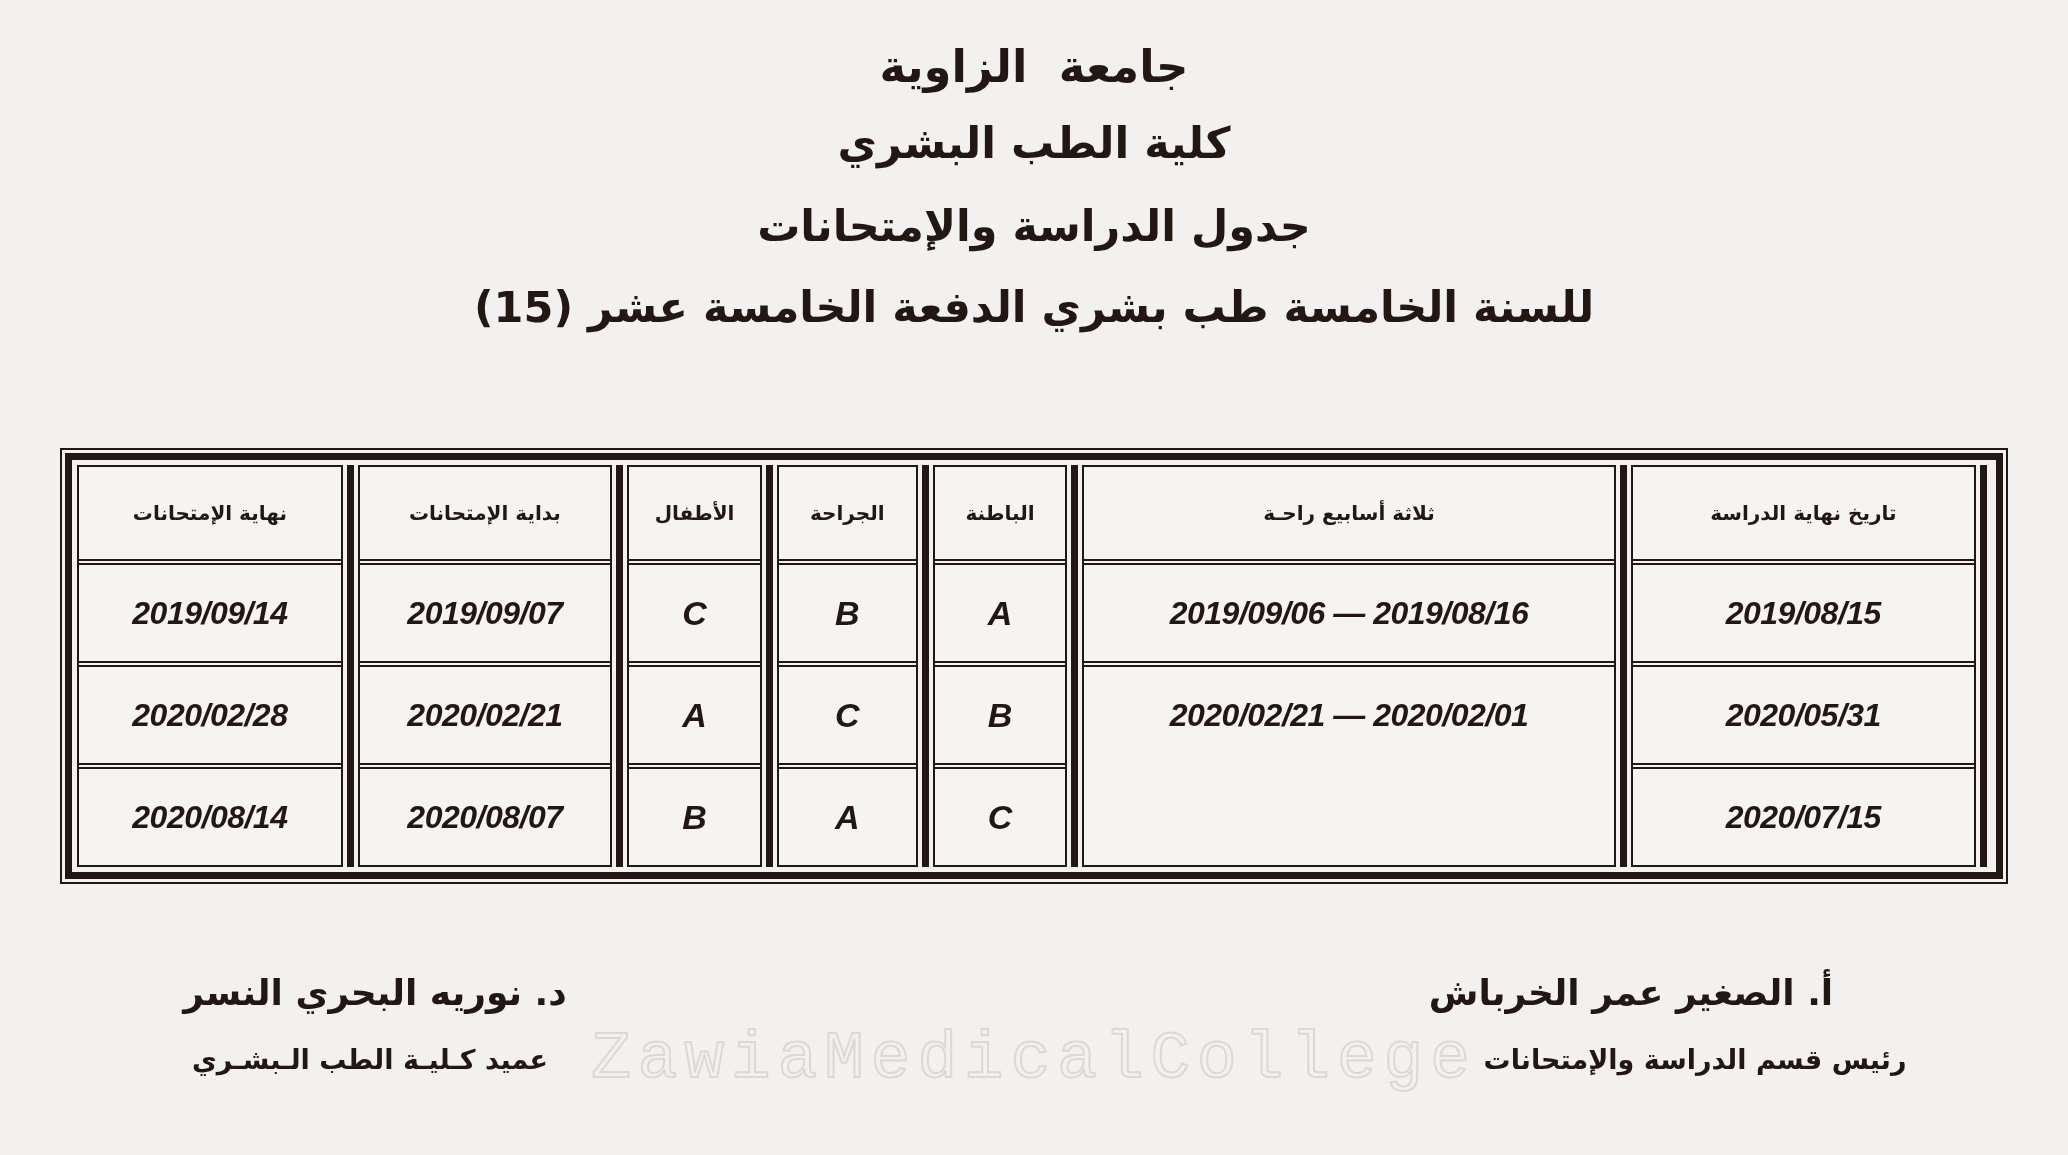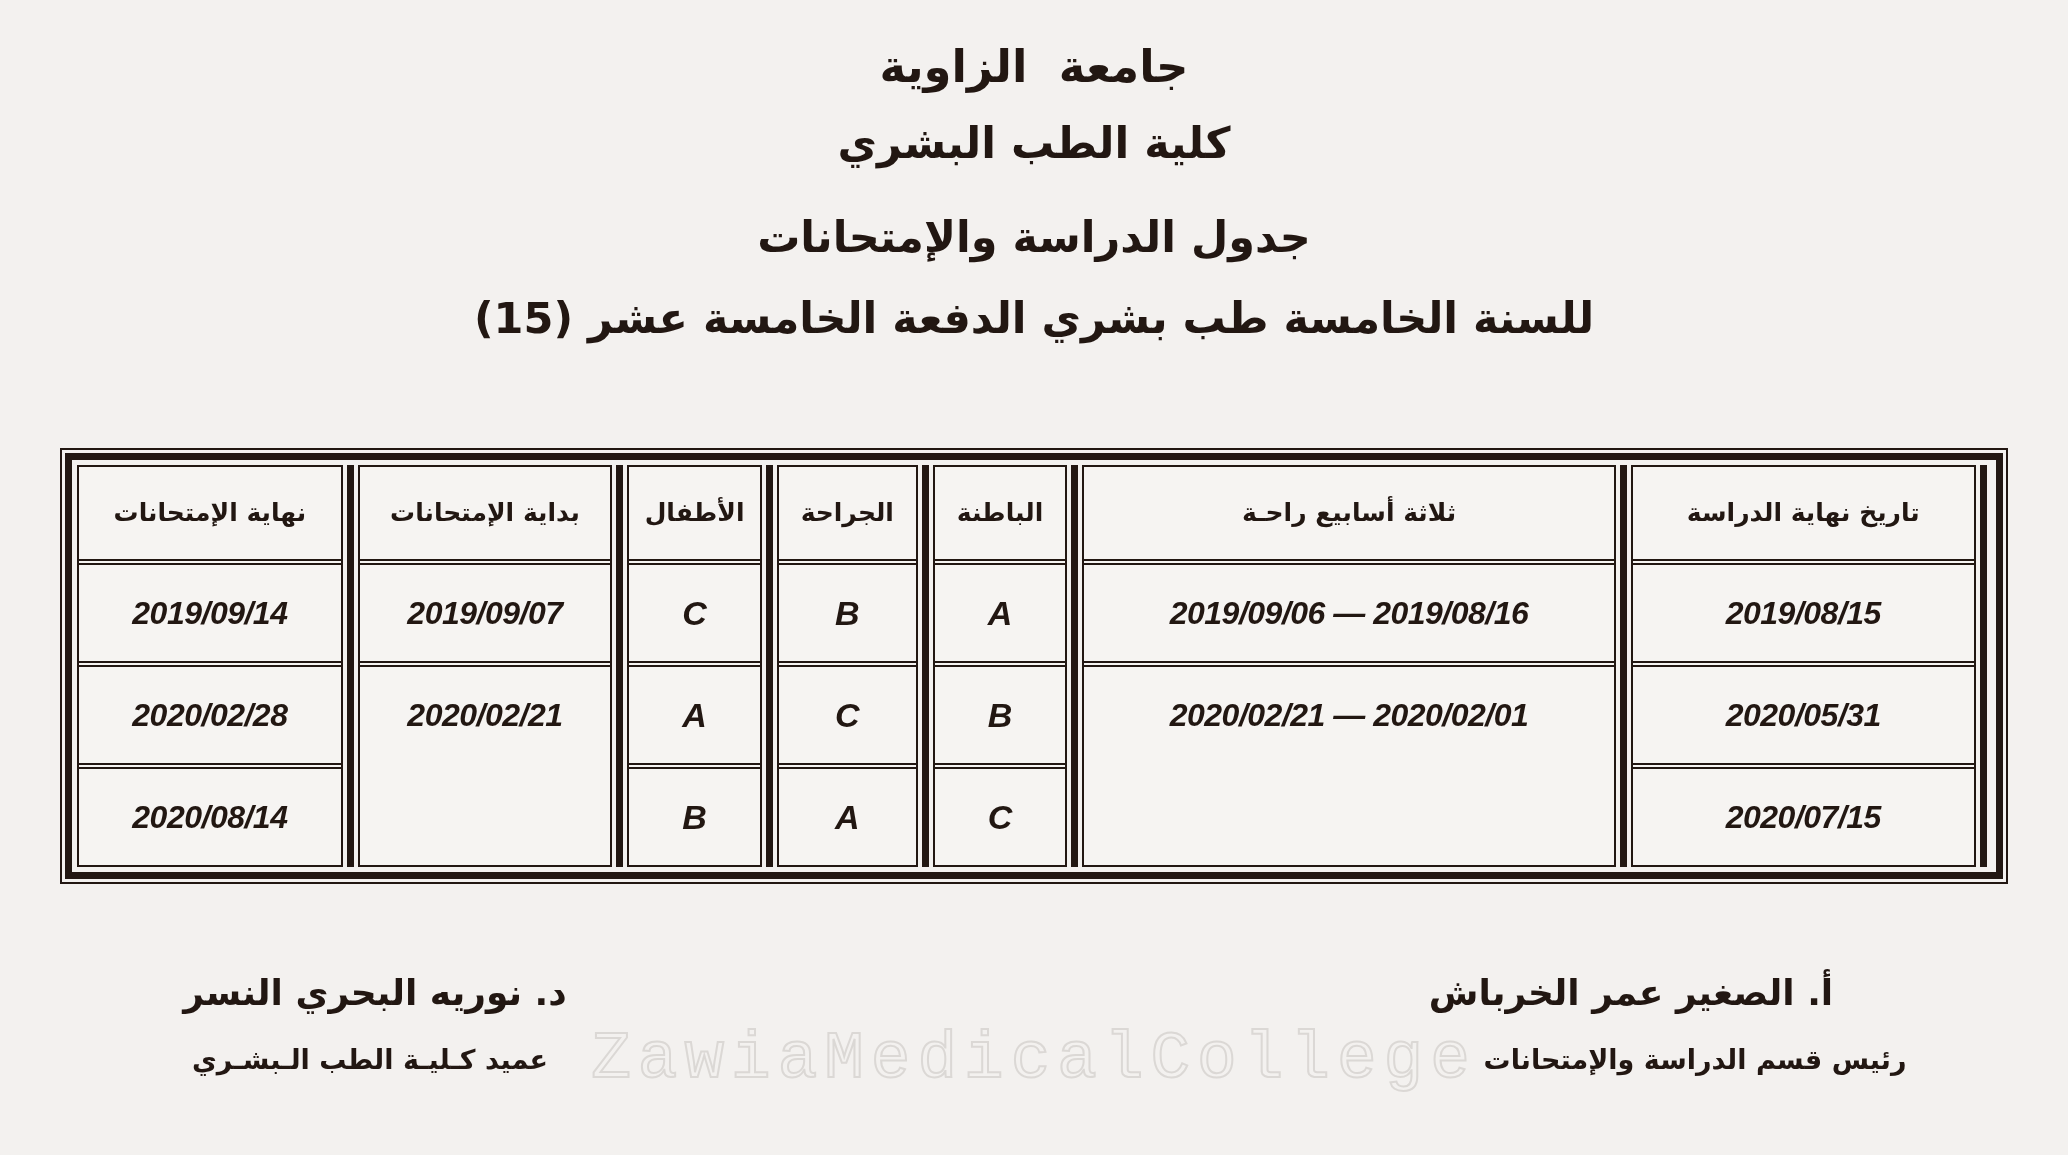--- a/index.html
+++ b/index.html
@@ -13,21 +13,21 @@
   .canvas{
     position:relative;width:2068px;height:1155px;overflow:hidden;
     background:var(--bg);color:var(--ink);
     font-family:"DejaVu Sans",sans-serif;
   }
 
   
   .title-block{position:absolute;top:40px;left:0;width:100%;text-align:center;direction:rtl;font-weight:bold;}
   .title-line{white-space:pre-wrap;line-height:1.2;}
   .t1{font-size:45px;margin-bottom:24px;}
-  .t2{font-size:43px;margin-bottom:42px;}
+  .t2{font-size:43px;margin-bottom:31px;}
   .t3{font-size:43px;margin-bottom:30px;}
   .t4{font-size:43px;}
 
   
   .table-outer{
     position:absolute;left:60px;top:448px;width:1948px;
     border:2px solid var(--ink);padding:3px;
   }
   .table-frame{
     border:7px solid var(--ink);padding:5px;
@@ -36,21 +36,21 @@
   .col{
     border:2px solid var(--ink);background:var(--cell);
     display:flex;flex-direction:column;min-width:0;
   }
   .vdiv{flex:0 0 7px;background:var(--ink);margin:0 4px;}
   .cell{
     display:flex;align-items:center;justify-content:center;
     text-align:center;padding:0 6px;
   }
   .cell + .cell{border-top:6px double var(--ink);}
-  .head{height:92px;font-weight:bold;font-size:25px;line-height:1.15;}
+  .head{height:92px;font-weight:bold;font-size:20px;line-height:1.15;}
   .body-cell{height:102px;font-weight:bold;font-style:italic;}
   .date{font-family:"Liberation Sans",sans-serif;font-size:32px;direction:ltr;letter-spacing:-0.5px;white-space:nowrap;}
   .letter{font-family:"Liberation Sans",sans-serif;font-size:34px;}
 
   
   .sig{position:absolute;text-align:center;direction:rtl;font-weight:bold;font-size:36px;}
   .sig-right-name{top:972px;left:1356px;width:550px;}
   .sig-right-title{top:1044px;left:1420px;width:550px;font-size:27px;}
   .sig-left-name{top:972px;left:110px;width:530px;}
   .sig-left-title{top:1044px;left:105px;width:530px;font-size:27px;}
@@ -115,20 +115,21 @@
         <div class="cell body-cell letter">C</div>
         <div class="cell body-cell letter">A</div>
         <div class="cell body-cell letter">B</div>
       </div>
       <div class="vdiv"></div>
 
       <div class="col" style="flex:220 1 0">
         <div class="cell head">بداية الإمتحانات</div>
         <div class="cell body-cell date">2019/09/07</div>
         <div class="cell body-cell date">2020/02/21</div>
+        <div class="cell body-cell date">2020/08/07</div>
       </div>
       <div class="vdiv"></div>
 
       <div class="col" style="flex:230 1 0">
         <div class="cell head">نهاية الإمتحانات</div>
         <div class="cell body-cell date">2019/09/14</div>
         <div class="cell body-cell date">2020/02/28</div>
         <div class="cell body-cell date">2020/08/14</div>
       </div>
 

